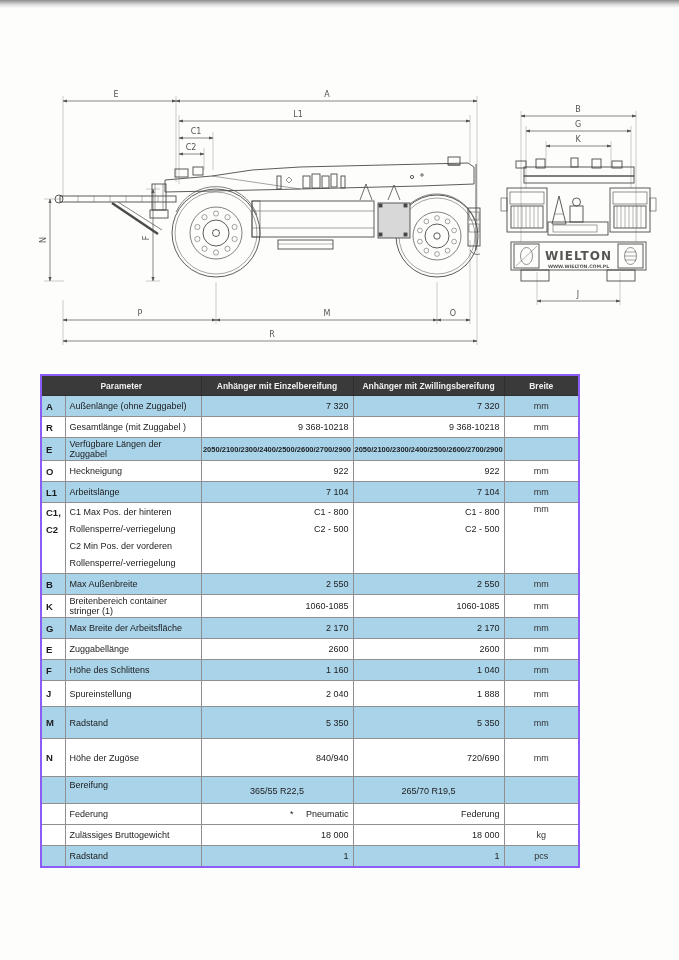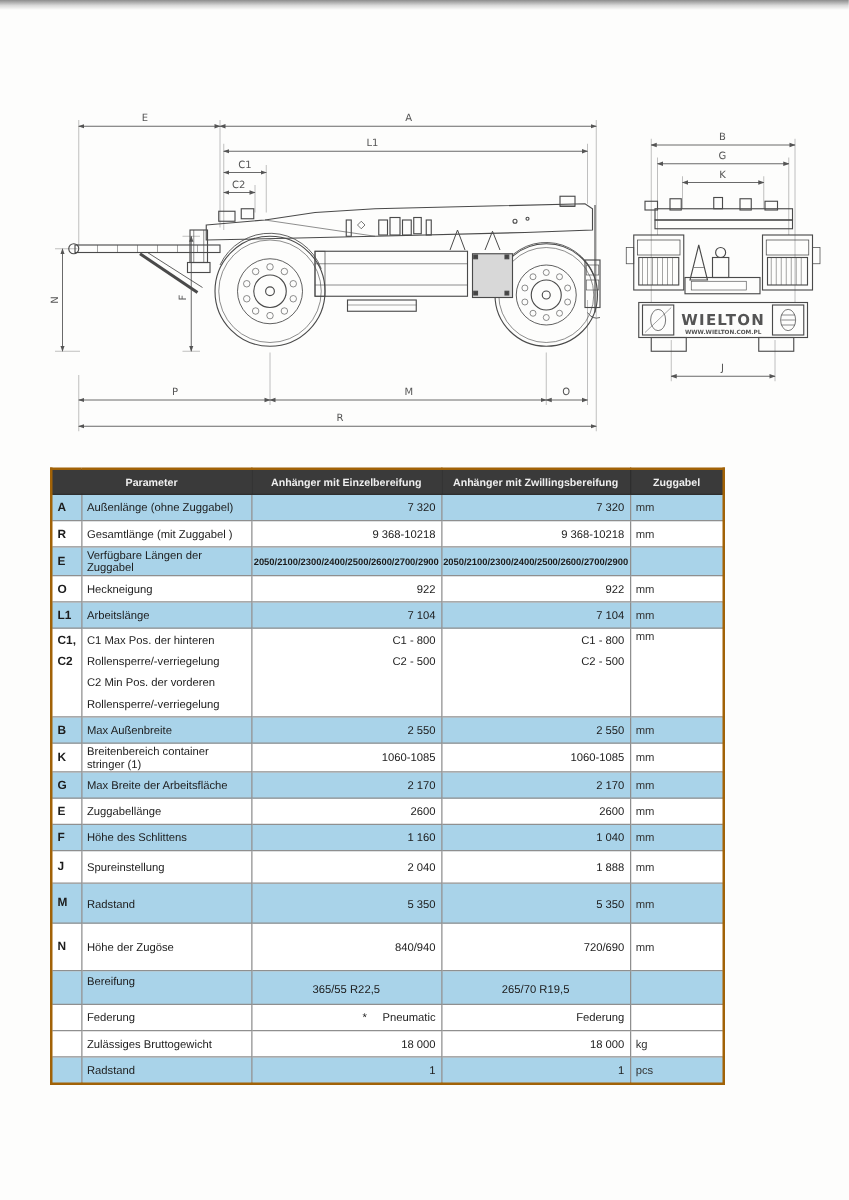--- a/index.html
+++ b/index.html
@@ -7,38 +7,38 @@
     width:679px;height:960px;position:relative;background:#fdfdfc;
     font-family:"Liberation Sans", sans-serif;overflow:hidden;
   }
   .scan-edge{position:absolute;top:0;left:0;width:679px;height:8px;
     background:linear-gradient(#8d8d8d,#d9d9d9 55%,#fdfdfc);}
   svg.drawing{position:absolute;top:0;left:0;}
   svg text{font-family:"DejaVu Sans", sans-serif;fill:#555;font-size:8px;}
   table.spec{
     position:absolute;top:374px;left:40px;width:538px;
     border-collapse:collapse;table-layout:fixed;
-    font-size:9px;color:#1c1c1c;border:2px solid #a16207;
+    font-size:9px;color:#1c1c1c;border:2px solid #8b5cf6;
   }
   table.spec col.c1{width:24px}
   table.spec col.c2{width:136px}
   table.spec col.c3{width:152px}
   table.spec col.c4{width:151px}
   table.spec col.c5{width:75px}
   table.spec th{
     background:#3a3a3a;color:#efefef;font-size:8.5px;font-weight:bold;
     height:19px;border:1px solid #2e2e2e;text-align:center;padding:0 2px;
   }
   table.spec td{border:1px solid #8f8f8f;padding:1px 4px;height:18px;background:#fff;}
   tr.blue td{background:#a9d3e9;}
   td.c-letter{font-weight:bold;font-size:9.5px;padding-left:4px;}
   td.c-param{padding-left:5px;}
   td.c-val{text-align:right;padding-right:10px;}
   td.c-val2{text-align:right;padding-right:8px;}
-  td.c-unit{text-align:left;padding-left:5px;color:#333;}
+  td.c-unit{text-align:center;padding-left:5px;color:#333;}
   tr.small-val td.c-val, tr.small-val td.c-val2{font-size:7.5px;text-align:center;padding:1px 1px;font-weight:bold;}
   tr.row-c td{vertical-align:top;}
   tr.row-c td div{line-height:17px;}
   tr.split td.c-param{vertical-align:top;padding-top:3px;}
   tr.split td.c-val, tr.split td.c-val2{vertical-align:bottom;padding-bottom:7px;text-align:center;}
 </style>
 </head>
 <body>
 
 <div class="scan-edge"></div>
@@ -295,21 +295,21 @@
       <col class="c2">
       <col class="c3">
       <col class="c4">
       <col class="c5">
   </colgroup>
   <thead>
     <tr>
       <th colspan="2">Parameter</th>
       <th>Anhänger mit Einzelbereifung</th>
       <th>Anhänger mit Zwillingsbereifung</th>
-      <th>Zuggabel</th>
+      <th>Breite</th>
     </tr>
   </thead>
   <tbody id="spec-body">
       <tr class="blue">
         <td class="c-letter">A</td>
         <td class="c-param">Außenlänge (ohne Zuggabel)</td>
         <td class="c-val">7 320</td>
         <td class="c-val2">7 320</td>
         <td class="c-unit">mm</td>
       </tr>

